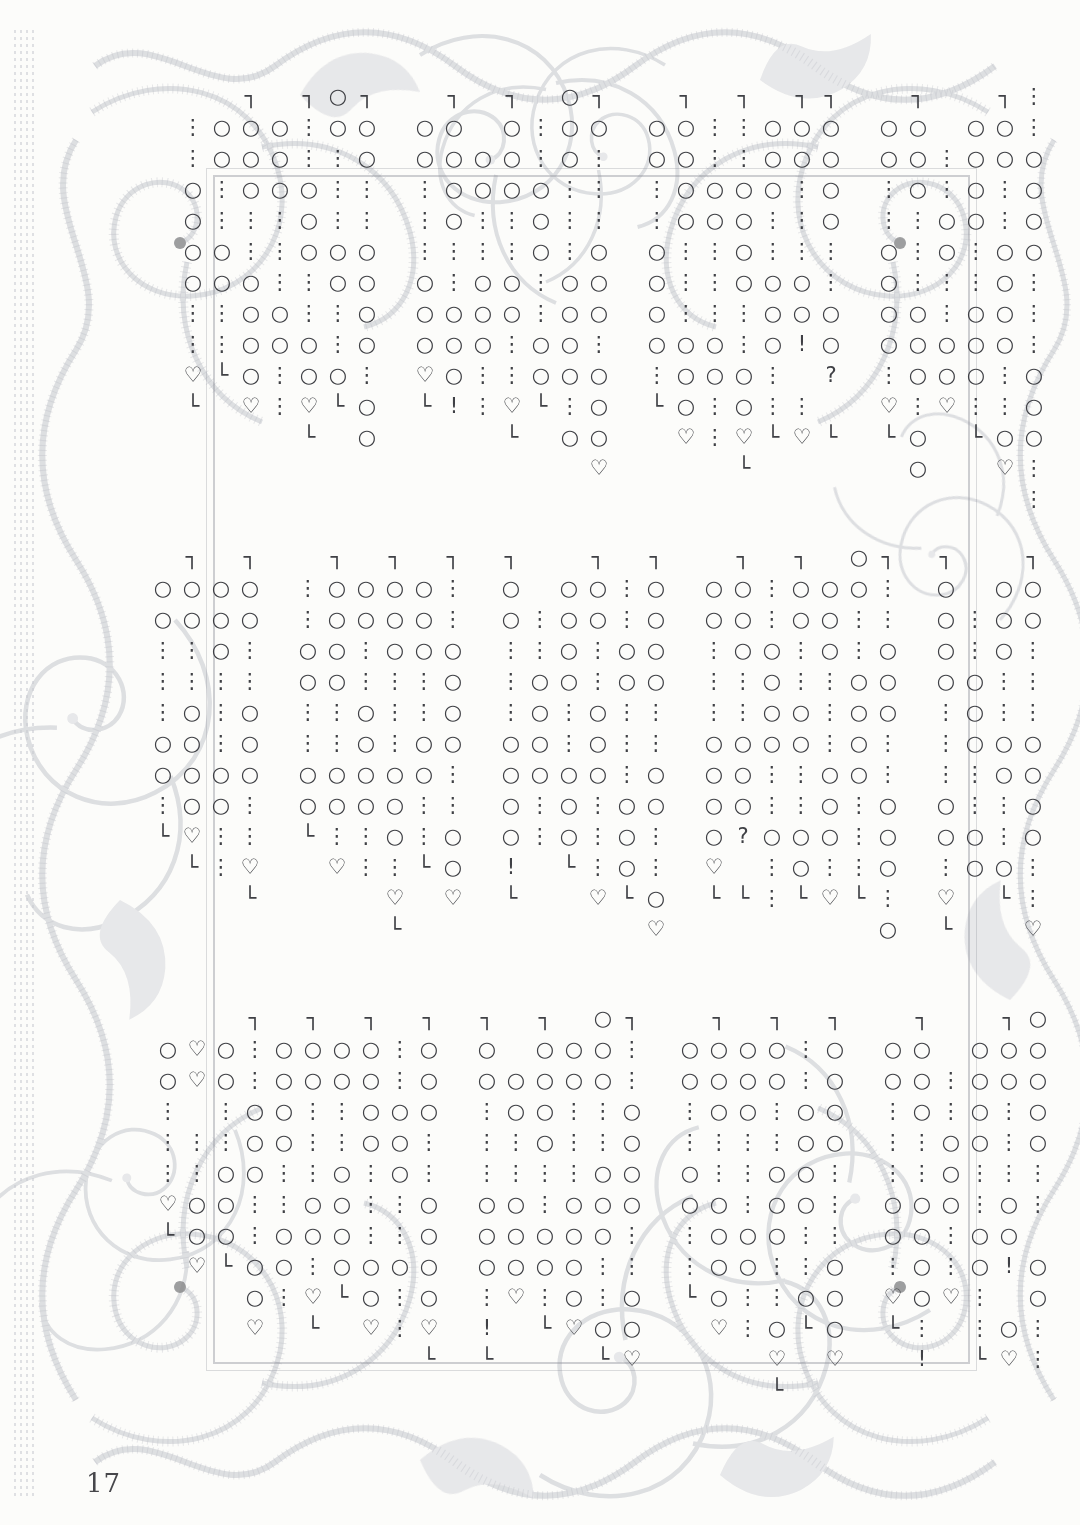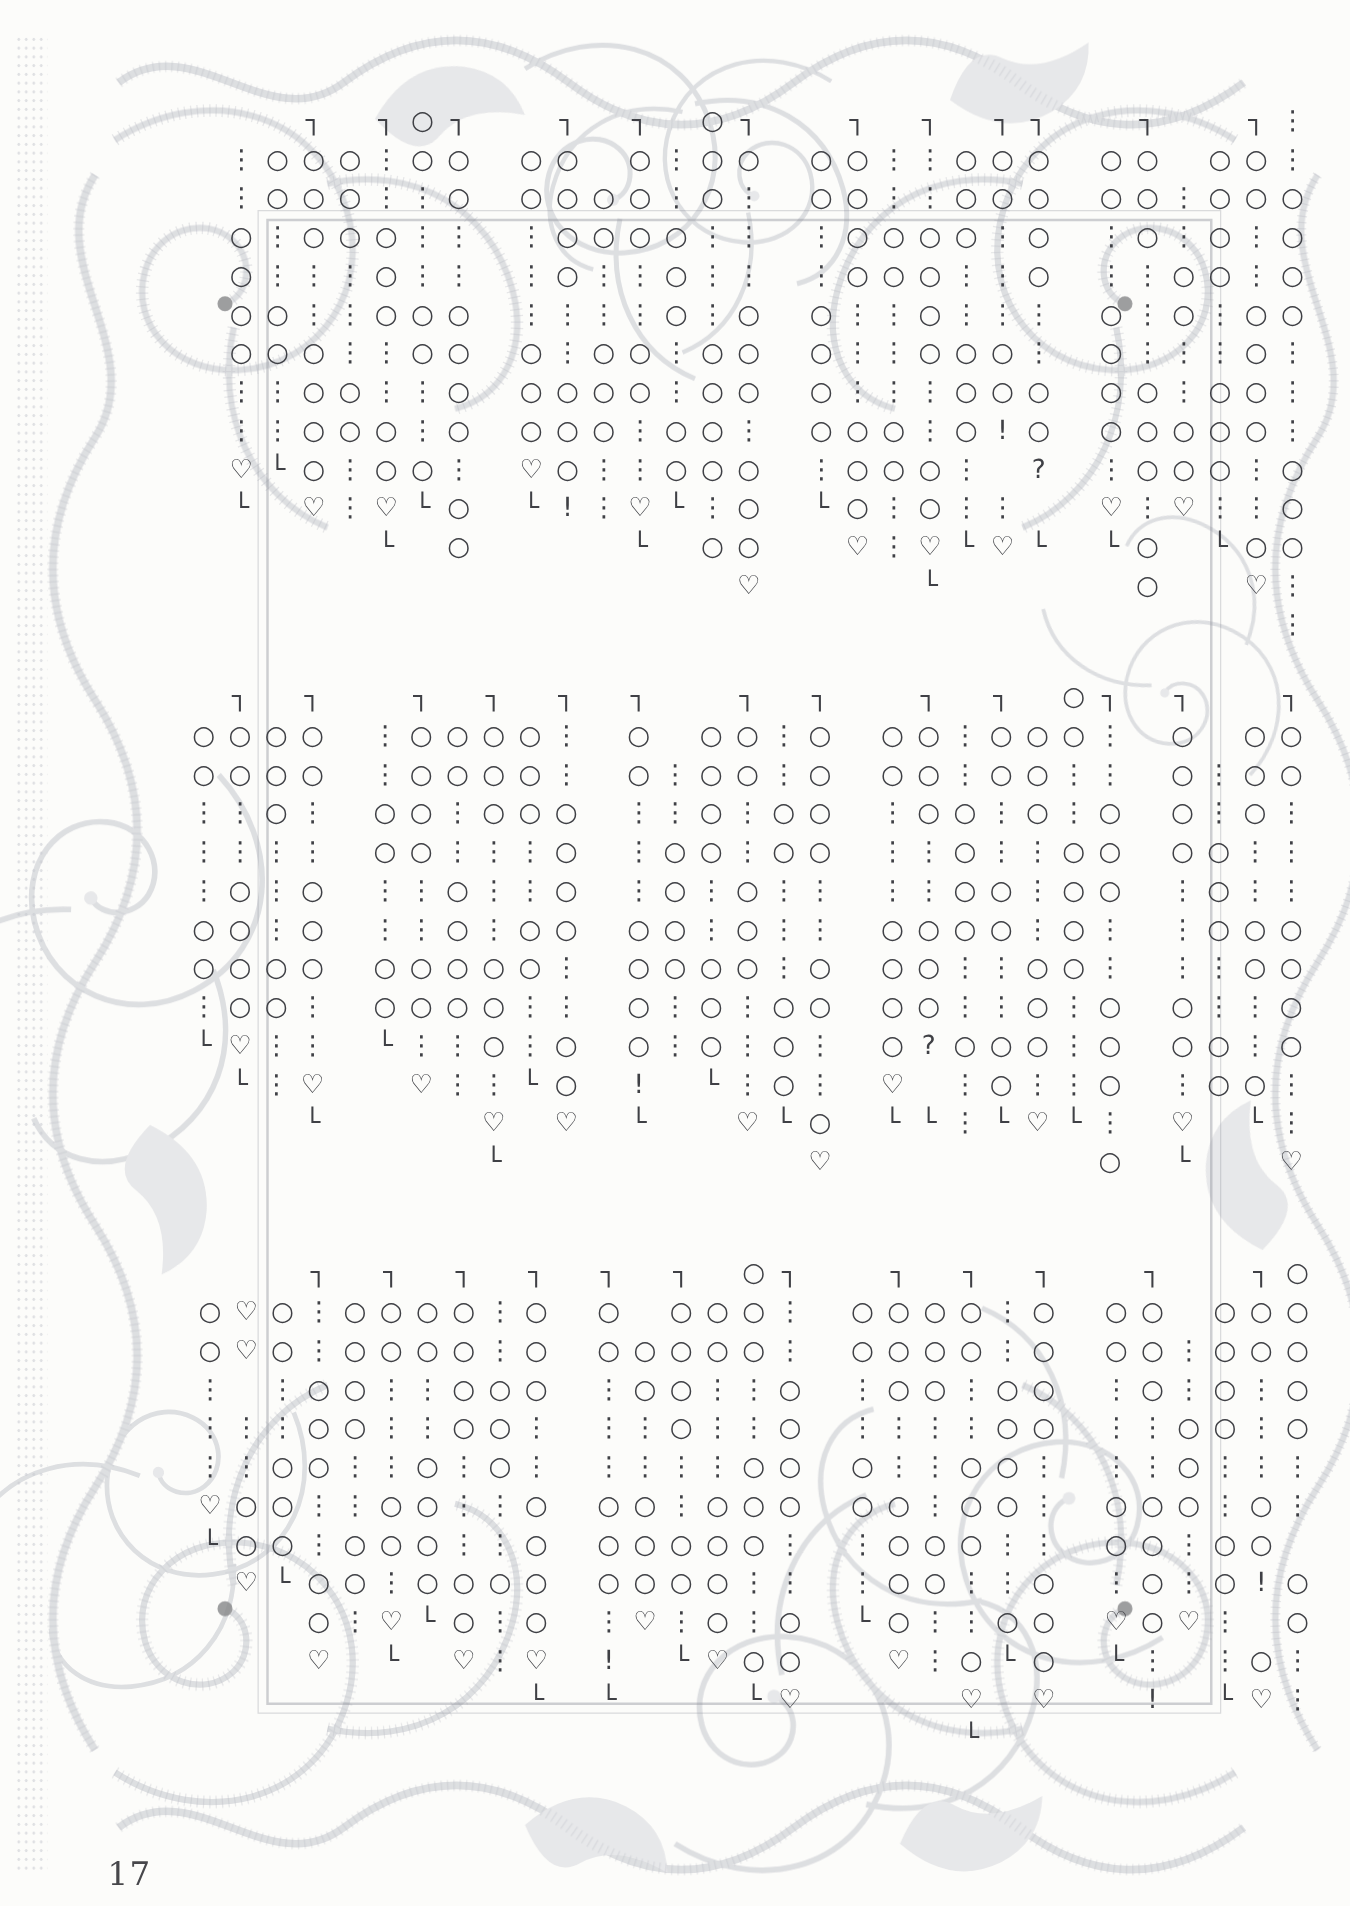--- a/index.html
+++ b/index.html
@@ -31,21 +31,21 @@
     text-orientation:upright;
     font-size:21px;
     line-height:29px;          
     letter-spacing:7px;        
     color:#3f4045;
   }
   .band .col{white-space:pre;}
   #page-number{
     position:absolute;left:86px;top:1468px;z-index:2;
     font-family:"DejaVu Serif",serif;
-    font-size:26px;color:#47474b;letter-spacing:1px;margin-top:17px;
+    font-size:26px;color:#47474b;letter-spacing:1px;
   }
 </style>
 </head>
 <body>
 
 <svg id="ornament" viewBox="0 0 1080 1525" width="1080" height="1525" aria-hidden="true">
   <defs>
     <g id="scroll">
       <path d="M0 0 C70 -45 160 -25 185 55 C205 118 165 180 100 184 C48 187 12 148 24 105 C33 72 71 60 94 80 C111 95 108 124 88 131" fill="none"></path>
       <path d="M170 35 C240 20 300 55 318 120 C330 165 312 205 272 215" fill="none"></path>

